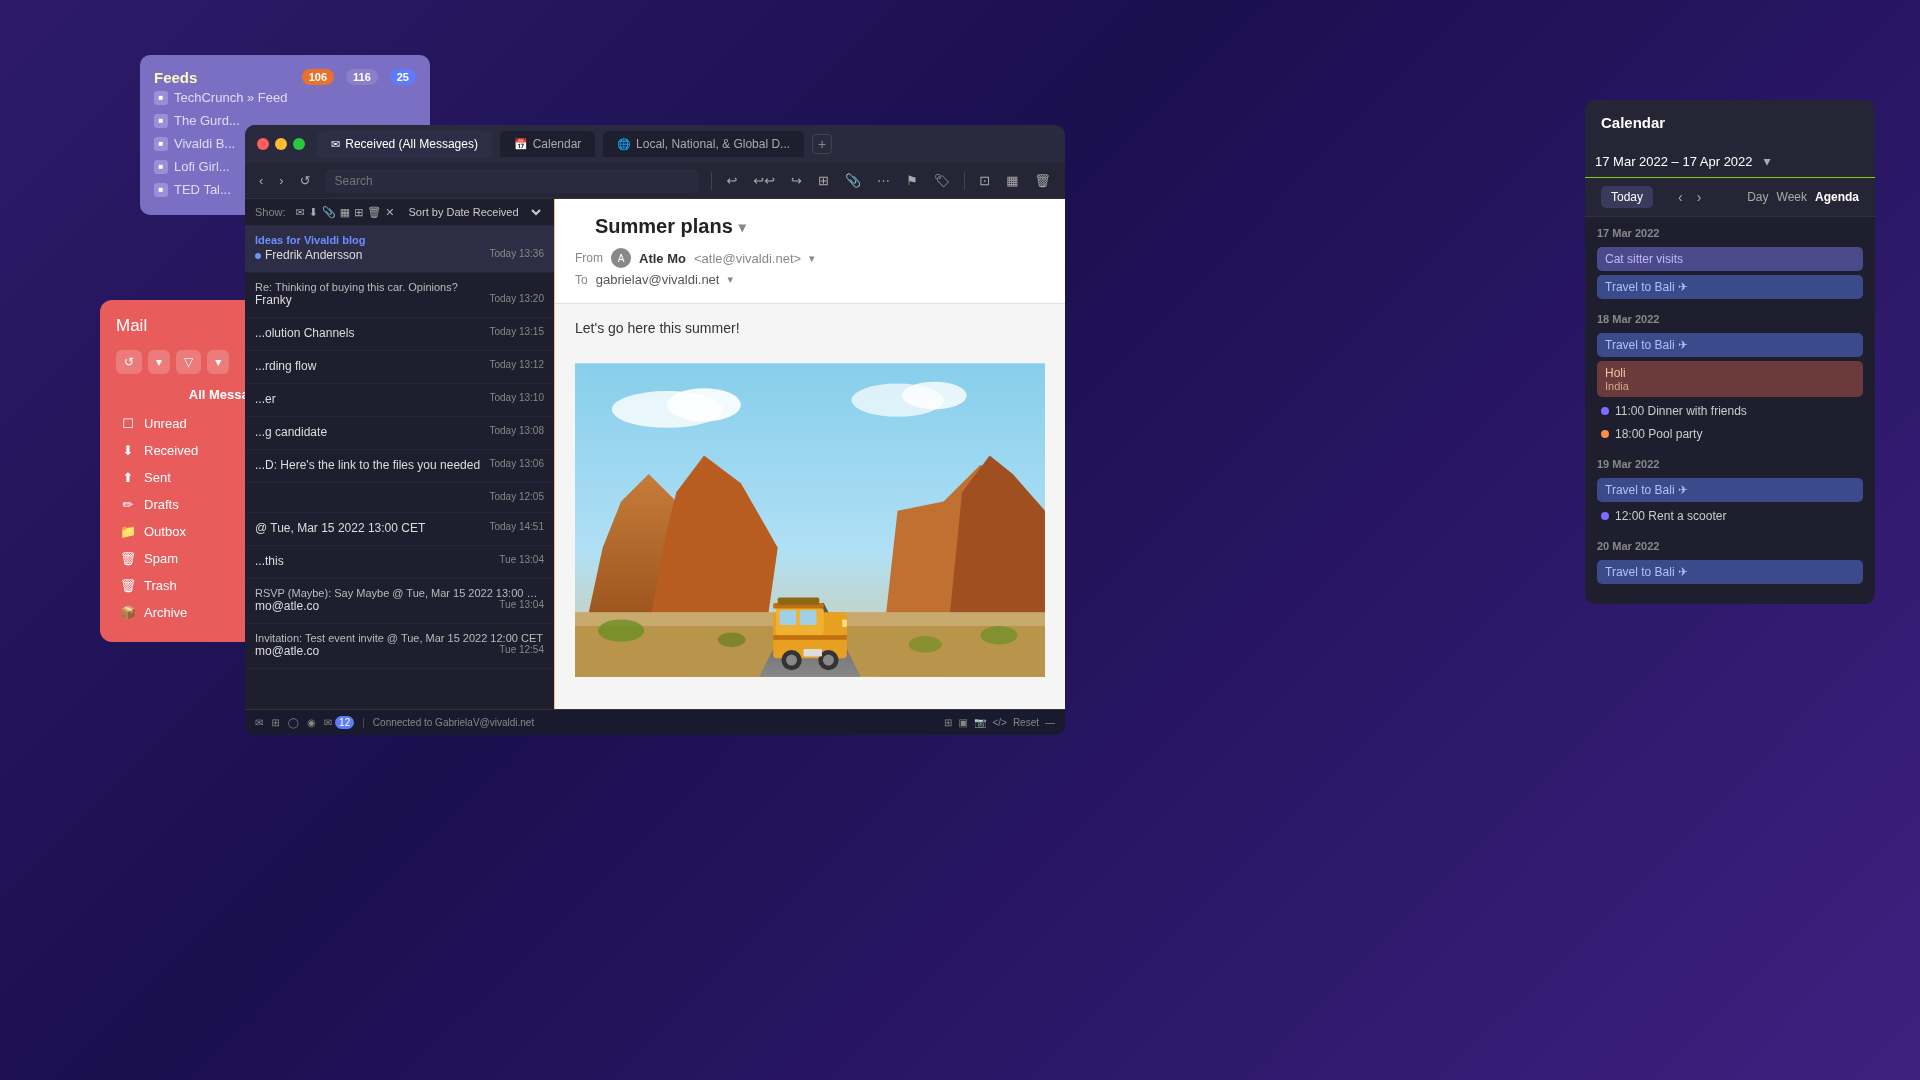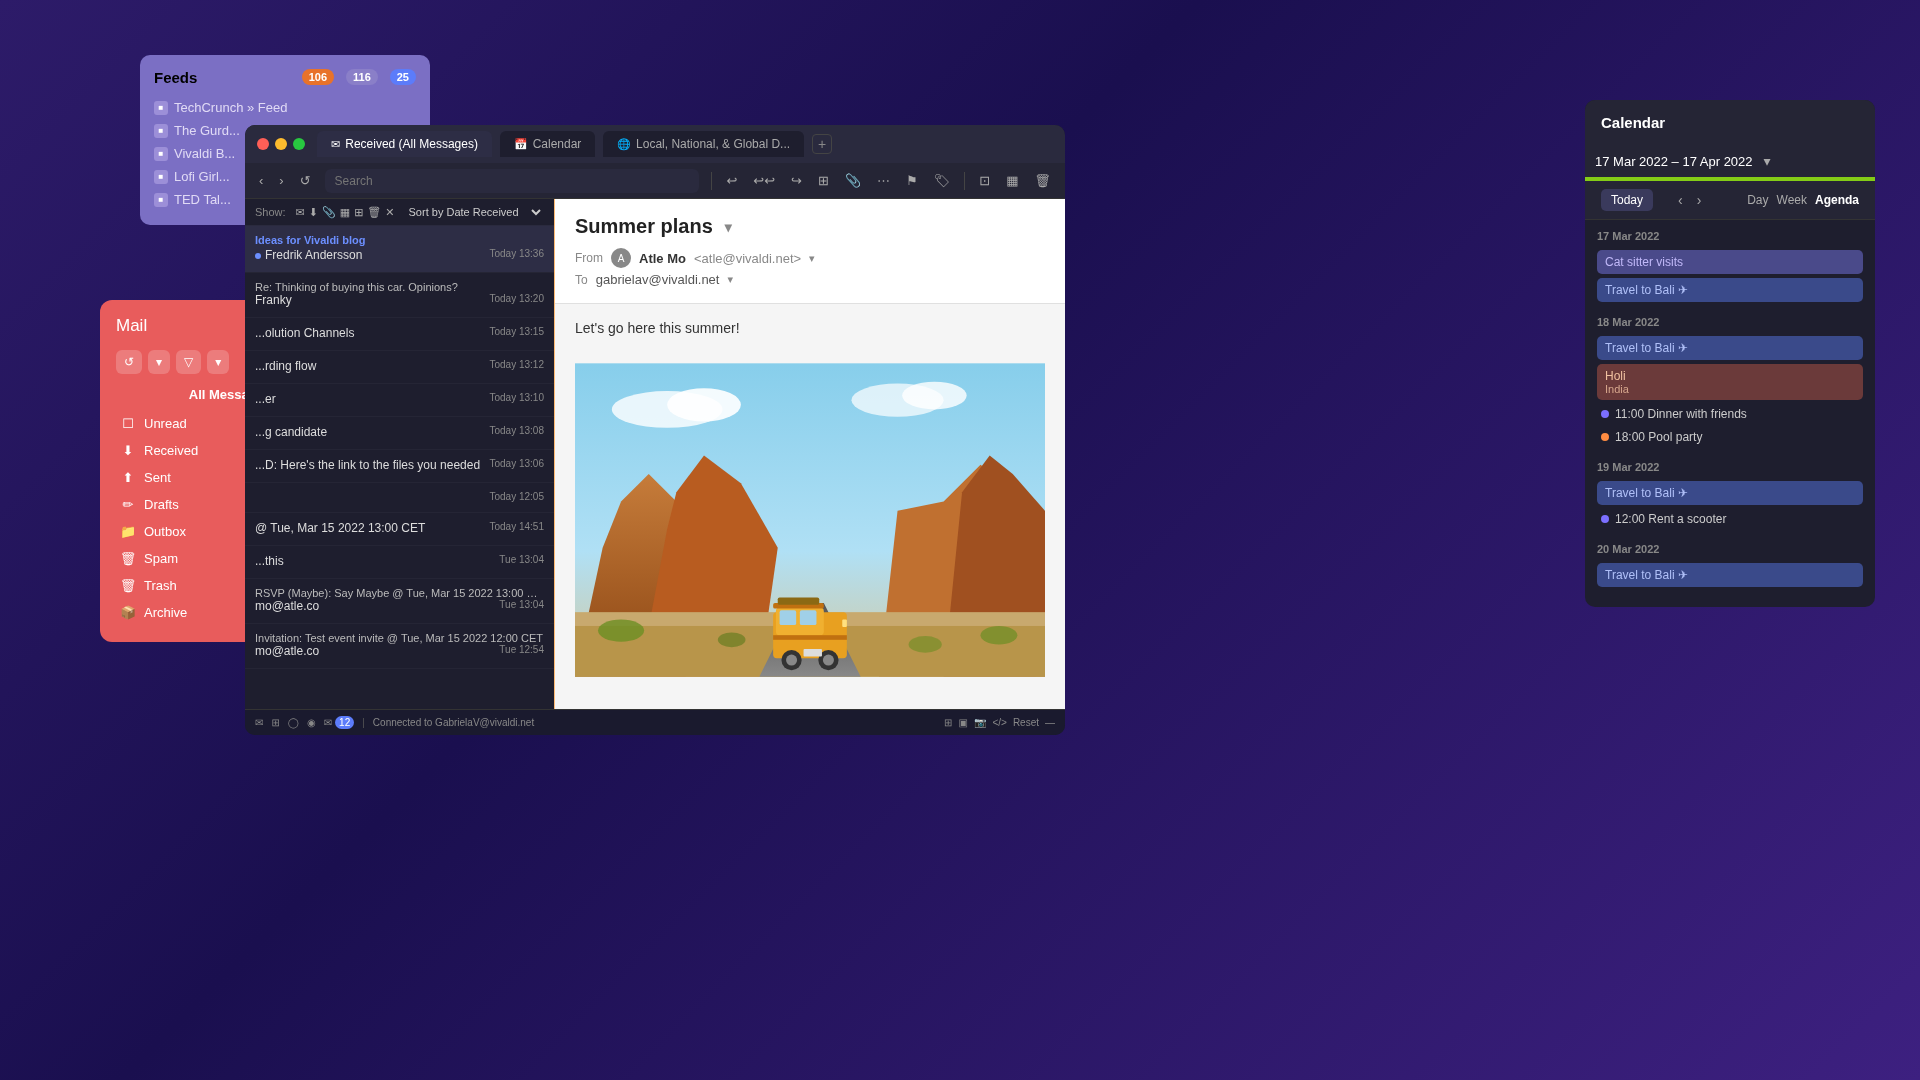--- a/index.html
+++ b/index.html
@@ -17,24 +17,23 @@
       position: absolute;
       top: 55px;
       left: 140px;
       width: 290px;
       background: #7b6fc4;
       border-radius: 10px;
       padding: 14px;
       z-index: 1;
     }
     .feeds-title {
-      color: #000000;
+      color: #fef9c3;
       font-size: 15px;
       font-weight: 600;
-      margin-bottom: 10px;
     }
     .feeds-badges {
       position: absolute;
       top: 14px;
       right: 14px;
       display: flex;
       gap: 12px;
     }
     .badge {
       padding: 2px 7px;
@@ -319,21 +318,22 @@
       padding: 16px 20px 12px;
       border-bottom: 1px solid #e0e0e0;
     }
     .email-subject {
       font-size: 20px;
       font-weight: 600;
       color: #222;
       margin-bottom: 10px;
       display: flex;
       align-items: center;
-      gap: 12px;
+      gap: 6px;
+      margin-left: 20px;
     }
     .email-meta-row {
       display: flex;
       align-items: center;
       gap: 8px;
       margin-bottom: 4px;
       font-size: 13px;
       color: #555;
     }
     .email-from-label { color: #888; font-size: 12px; }
@@ -397,21 +397,21 @@
       align-items: center;
       justify-content: space-between;
     }
     .cal-title { color: white; font-size: 15px; font-weight: 600; }
     .cal-date-range {
       display: flex;
       align-items: center;
       gap: 6px;
       padding: 6px 10px;
       background: #252535;
-      border-bottom: 4px solid #84cc16;
+      border-bottom: 1px solid #84cc16;
     }
     .cal-date-text { color: white; font-size: 13px; font-weight: 500; }
     .cal-nav-btn {
       background: transparent;
       border: none;
       color: #aaa;
       cursor: pointer;
       font-size: 14px;
       padding: 2px 5px;
     }

